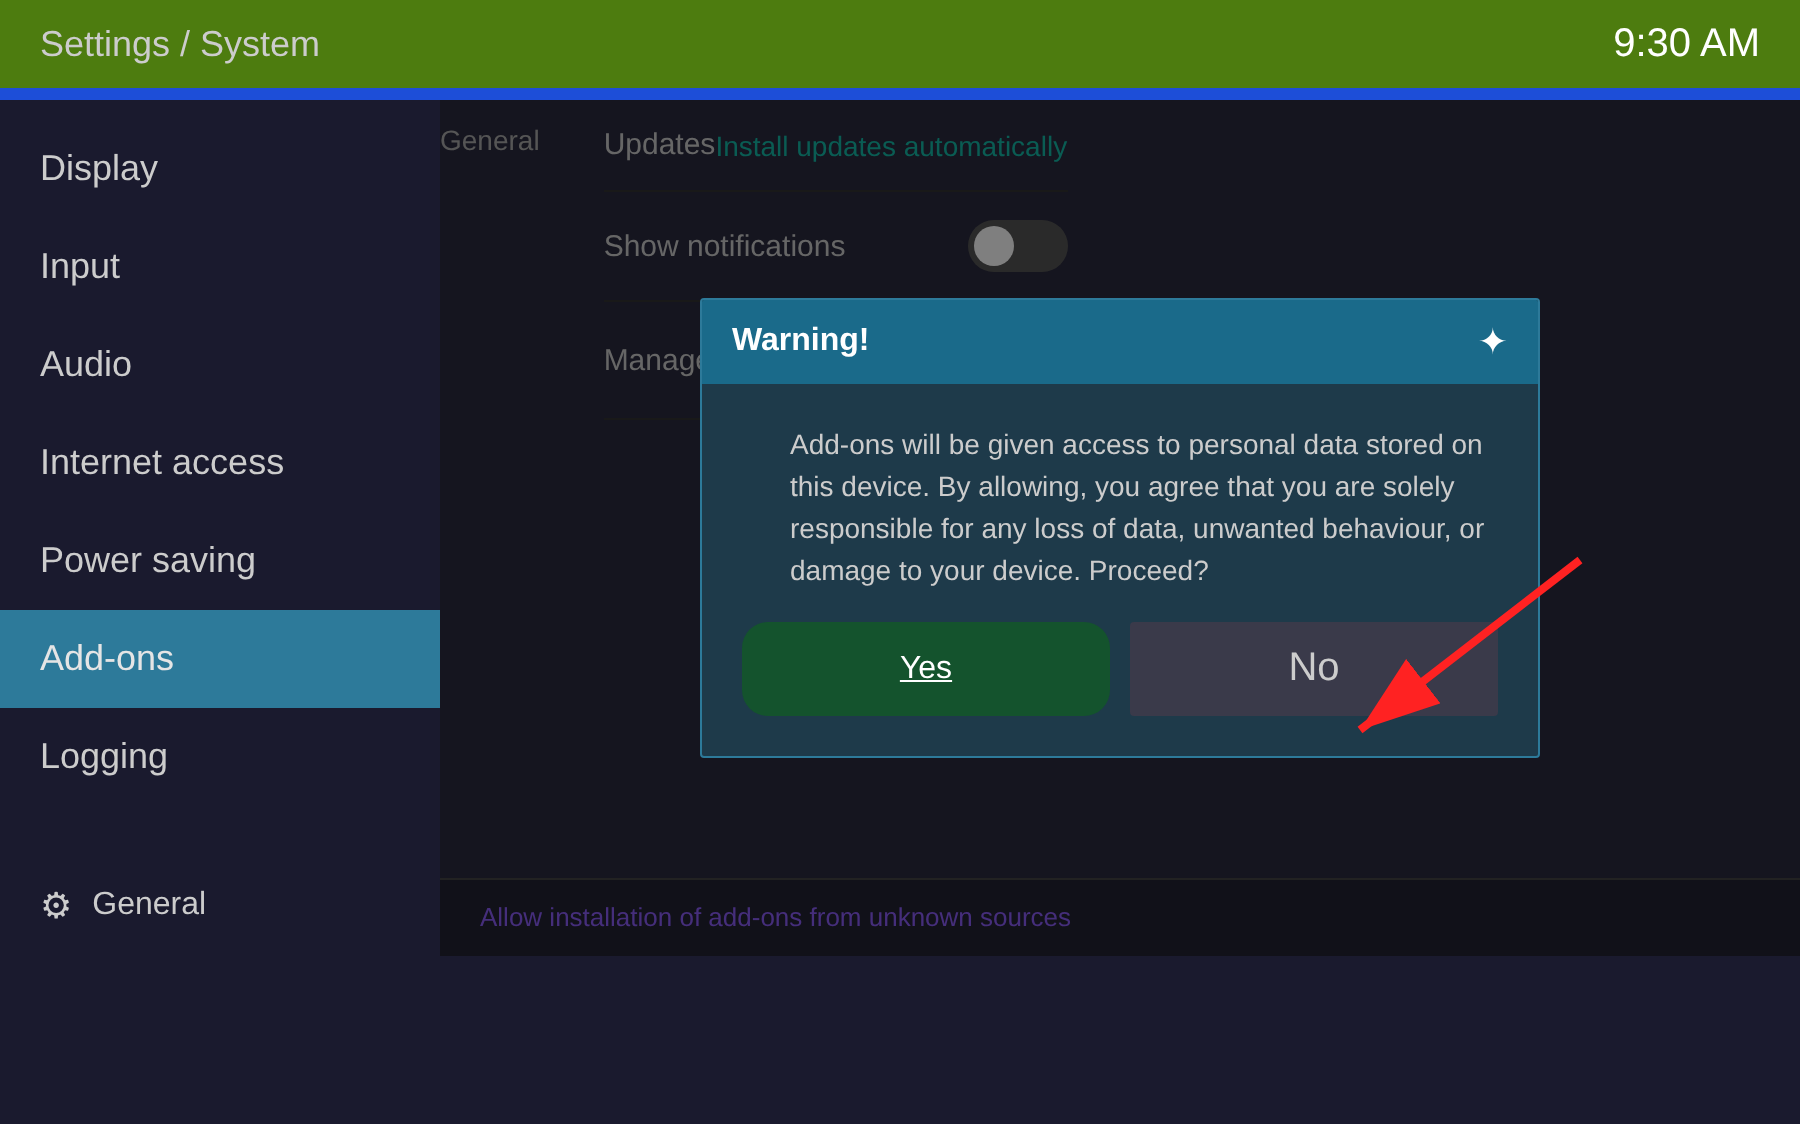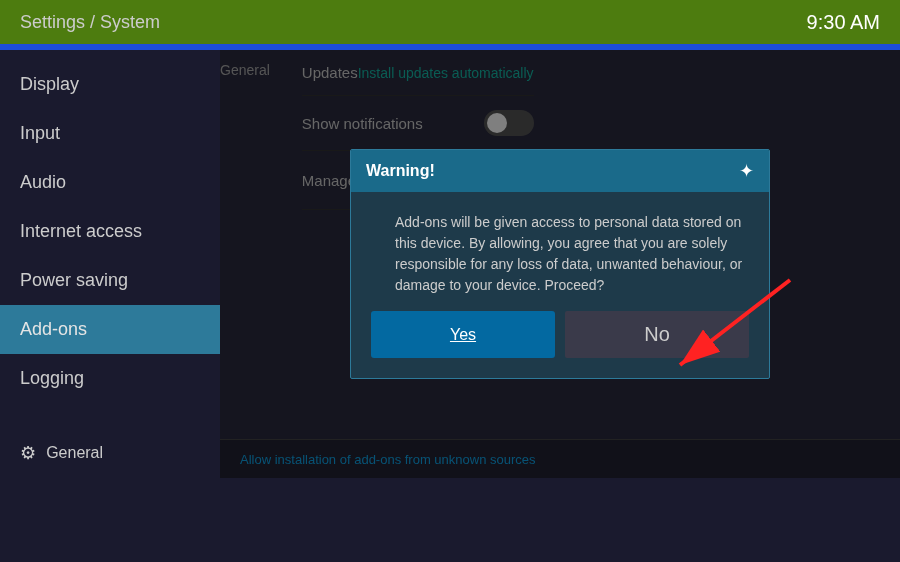--- a/index.html
+++ b/index.html
@@ -159,21 +159,21 @@
       position: absolute;
       bottom: 0;
       left: 0;
       right: 0;
       padding: 10px 20px;
       background: #222233;
       border-top: 1px solid #444;
     }
     .status-text {
       font-size: 13px;
-      color: #0ea5e9;
+      color: #8b5cf6;
     }
 
     
     .modal-overlay {
       position: absolute;
       top: 0; left: 0; right: 0; bottom: 0;
       background: rgba(0,0,0,0.5);
       display: flex;
       align-items: center;
       justify-content: center;
@@ -214,27 +214,27 @@
       line-height: 1.5;
     }
     .dialog-buttons {
       display: flex;
       padding: 0 20px 20px;
       gap: 10px;
     }
     .btn-yes {
       flex: 1;
       padding: 12px;
-      background: #0369a1;
+      background: #14532d;
       color: #ffffff;
       border: none;
       font-size: 16px;
       cursor: pointer;
       text-align: center;
-      border-radius: 3px;
+      border-radius: 13px;
       text-decoration: underline;
     }
     .btn-no {
       flex: 1;
       padding: 12px;
       background: #3a3a4a;
       color: #cccccc;
       border: none;
       font-size: 20px;
       cursor: pointer;

